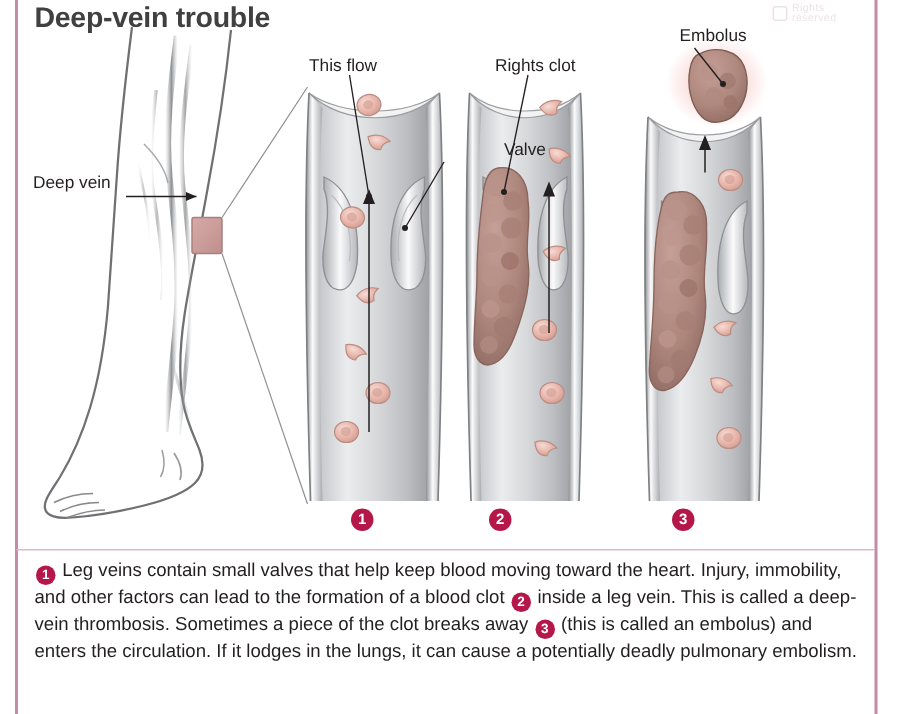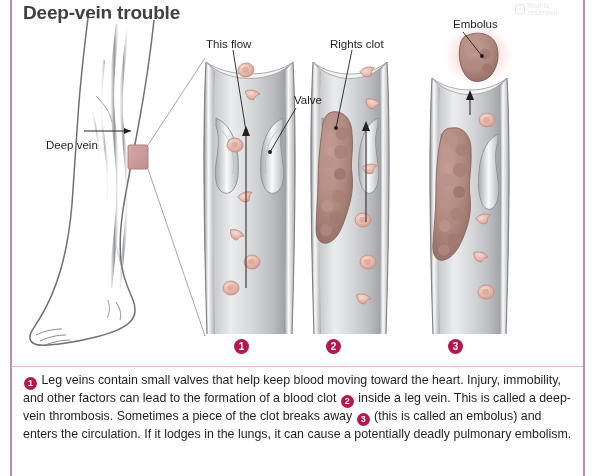--- a/index.html
+++ b/index.html
@@ -325,23 +325,23 @@
     <line x1="352" y1="50" x2="336" y2="128"></line>
 
     <line x1="463" y1="32" x2="482" y2="56"></line>
   </g>
   <circle cx="246" cy="131" r="2" fill="#231f20"></circle>
   <circle cx="270" cy="152" r="2" fill="#231f20"></circle>
   <circle cx="336" cy="128" r="2" fill="#231f20"></circle>
   <circle cx="482" cy="56" r="2" fill="#231f20"></circle>
 </svg>
 
-<div class="lbl" style="left:22px;top:139px;margin-left:24px;">Deep vein</div>
+<div class="lbl" style="left:22px;top:116px;">Deep vein</div>
 <div class="lbl" style="left:206px;top:38px;">This flow</div>
 <div class="lbl" style="left:330px;top:38px;">Rights clot</div>
-<div class="lbl" style="left:294px;top:94px;">Valve</div>
+<div class="lbl" style="left:294px;top:94px;padding-left:42px;">Valve</div>
 <div class="lbl" style="left:453px;top:18px;">Embolus</div>
 
 <div class="badge" style="left:234px;top:339px;">1</div>
 <div class="badge" style="left:326px;top:339px;">2</div>
 <div class="badge" style="left:448px;top:339px;">3</div>
 
 <div class="caption"><span class="badge-inline">1</span><span> Leg veins contain small valves that help keep blood moving toward the heart. Injury, immobility, and other factors can lead to the formation of a blood clot </span><span class="badge-inline">2</span><span> inside a leg vein. This is called a deep-vein thrombosis. Sometimes a piece of the clot breaks away </span><span class="badge-inline">3</span><span> (this is called an embolus) and enters the circulation. If it lodges in the lungs, it can cause a potentially deadly pulmonary embolism.</span></div>
 
 </body></html>

